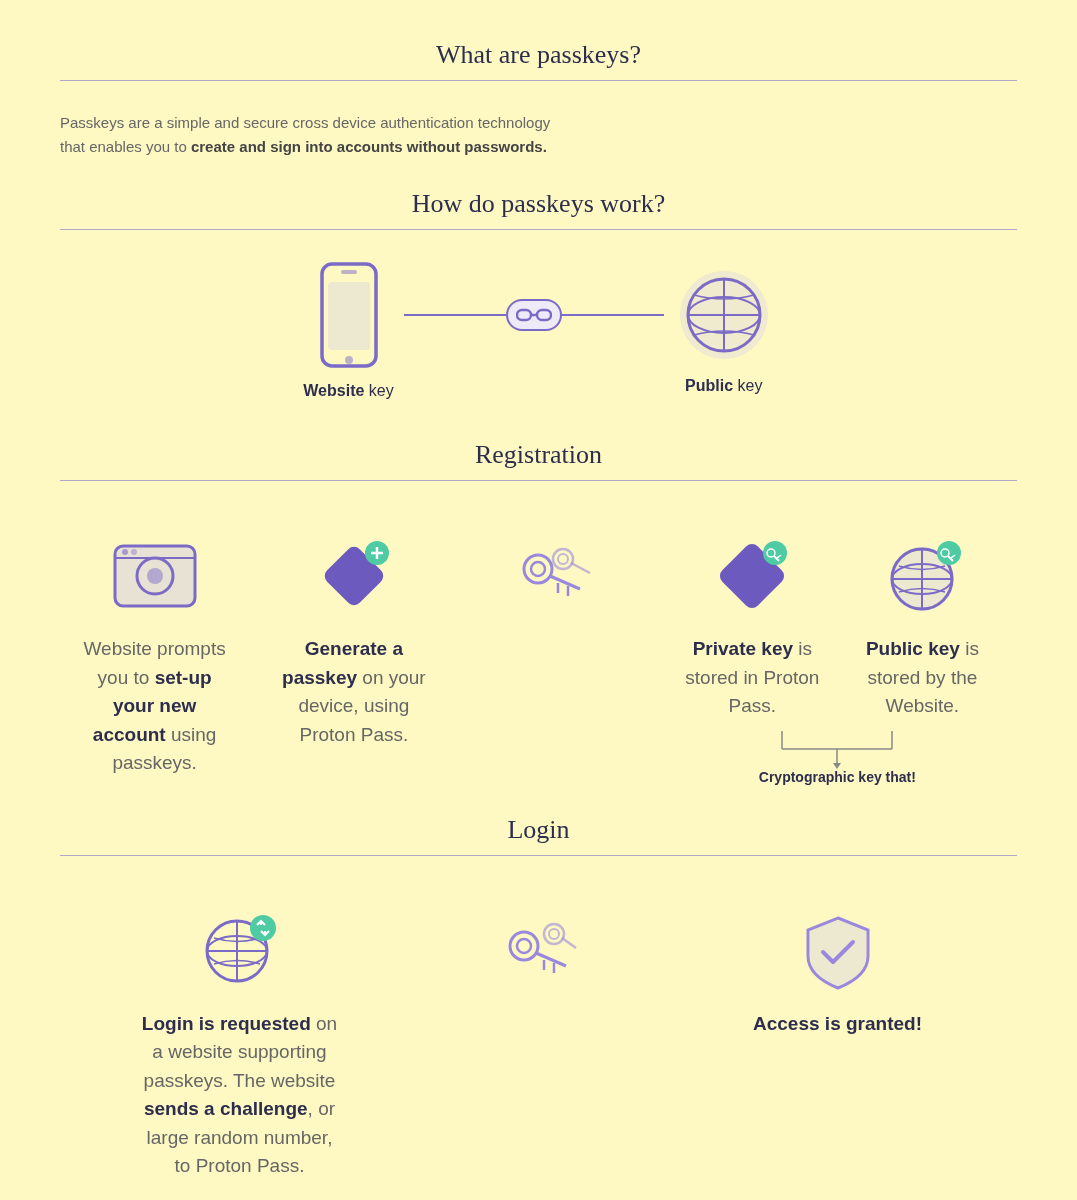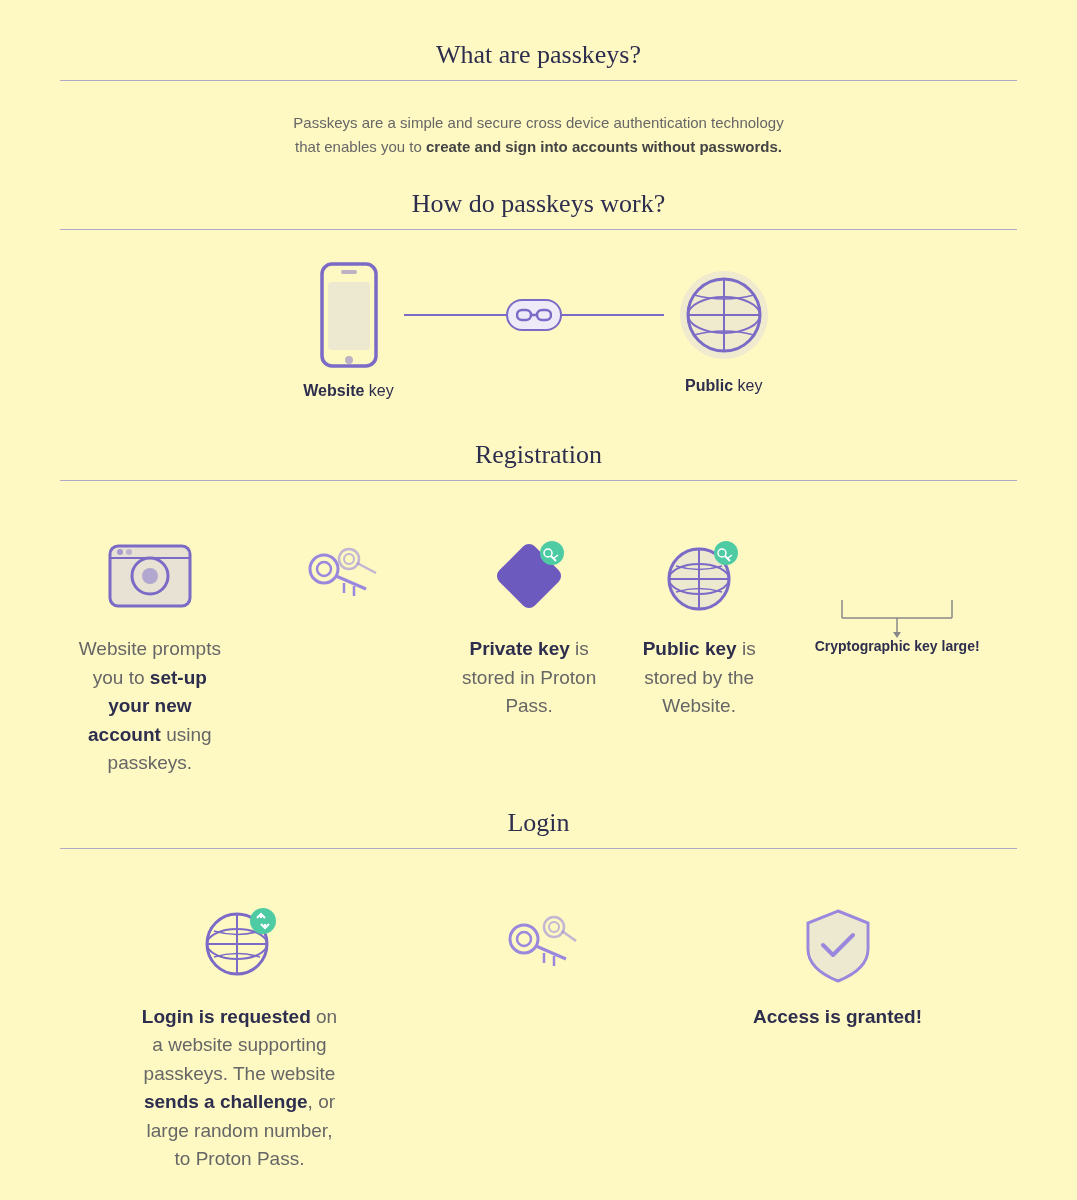--- a/index.html
+++ b/index.html
@@ -27,21 +27,20 @@
     }
 
     .divider {
       border: none;
       border-top: 1px solid #b0aac8;
       margin: 10px 0 30px 0;
     }
 
     
     .intro-text {
-      text-align: center;
       color: #666;
       font-size: 15px;
       line-height: 1.6;
       margin-bottom: 30px;
       font-family: Arial, sans-serif;
     }
     .intro-text strong {
       color: #444;
       font-weight: 700;
     }
@@ -243,37 +242,50 @@
         <circle cx="45" cy="45" r="8" fill="#7b6bc7" opacity="0.5"></circle>
         <line x1="5" y1="27" x2="85" y2="27" stroke="#7b6bc7" stroke-width="2"></line>
         <circle cx="15" cy="21" r="3" fill="#7b6bc7" opacity="0.6"></circle>
         <circle cx="24" cy="21" r="3" fill="#7b6bc7" opacity="0.4"></circle>
       </svg>
       <p class="step-text">
         <span>Website prompts you to </span><strong>set-up your new account</strong><span> using passkeys.</span>
       </p>
     </div>
 
+    <div class="step">
+      <svg class="step-icon" viewBox="0 0 90 90" fill="none" xmlns="http://www.w3.org/2000/svg">
+
+        <rect x="22" y="22" width="46" height="46" rx="8" fill="#6c5abf" transform="rotate(45 45 45)"></rect>
+
+        <circle cx="68" cy="22" r="12" fill="#4ecba3"></circle>
+        <line x1="68" y1="16" x2="68" y2="28" stroke="white" stroke-width="2.5"></line>
+        <line x1="62" y1="22" x2="74" y2="22" stroke="white" stroke-width="2.5"></line>
+      </svg>
+      <p class="step-text">
+        <strong>Generate a passkey</strong><span> on your device, using Proton Pass.</span>
+      </p>
+    </div>
 
     <div class="step">
       <svg class="step-icon" viewBox="0 0 90 90" fill="none" xmlns="http://www.w3.org/2000/svg">
 
         <circle cx="30" cy="38" r="14" fill="none" stroke="#9988dd" stroke-width="3"></circle>
         <circle cx="30" cy="38" r="7" fill="none" stroke="#9988dd" stroke-width="2.5"></circle>
         <line x1="42" y1="45" x2="72" y2="58" stroke="#9988dd" stroke-width="3"></line>
         <line x1="60" y1="55" x2="60" y2="65" stroke="#9988dd" stroke-width="2.5"></line>
         <line x1="50" y1="52" x2="50" y2="62" stroke="#9988dd" stroke-width="2.5"></line>
 
         <circle cx="55" cy="28" r="10" fill="none" stroke="#9988dd" stroke-width="2.5" opacity="0.6"></circle>
         <circle cx="55" cy="28" r="5" fill="none" stroke="#9988dd" stroke-width="2" opacity="0.6"></circle>
         <line x1="63" y1="32" x2="82" y2="42" stroke="#9988dd" stroke-width="2.5" opacity="0.6"></line>
       </svg>
     </div>
 
-    <div style="display:flex; flex-direction:row; align-items:center; gap:8px;">
+    <div style="display:flex; flex-direction:column; align-items:center; gap:8px;">
       <div style="display:flex; gap:10px;">
 
         <div class="step">
           <svg class="step-icon" viewBox="0 0 90 90" fill="none" xmlns="http://www.w3.org/2000/svg">
             <rect x="20" y="20" width="50" height="50" rx="8" fill="#6c5abf" transform="rotate(45 45 45)"></rect>
             <circle cx="68" cy="22" r="12" fill="#4ecba3"></circle>
             <circle cx="64" cy="22" r="4" fill="none" stroke="white" stroke-width="1.5"></circle>
             <line x1="67" y1="25" x2="72" y2="30" stroke="white" stroke-width="2"></line>
             <line x1="70" y1="27" x2="74" y2="24" stroke="white" stroke-width="1.5"></line>
           </svg>
@@ -304,21 +316,21 @@
       </div>
 
       <div style="display:flex; flex-direction:column; align-items:center; width:220px;">
         <svg width="220" height="40" viewBox="0 0 220 40" fill="none" xmlns="http://www.w3.org/2000/svg">
           <line x1="55" y1="2" x2="55" y2="20" stroke="#888" stroke-width="1.5"></line>
           <line x1="165" y1="2" x2="165" y2="20" stroke="#888" stroke-width="1.5"></line>
           <line x1="55" y1="20" x2="165" y2="20" stroke="#888" stroke-width="1.5"></line>
           <line x1="110" y1="20" x2="110" y2="38" stroke="#888" stroke-width="1.5"></line>
           <polygon points="106,34 114,34 110,40" fill="#888"></polygon>
         </svg>
-        <span class="bracket-label">Cryptographic key large!</span>
+        <span class="bracket-label">Cryptographic key that!</span>
       </div>
     </div>
 
   </div>
 
   <h2 class="section-title">Login</h2>
   <hr class="divider">
 
   <div class="login-steps">
 

